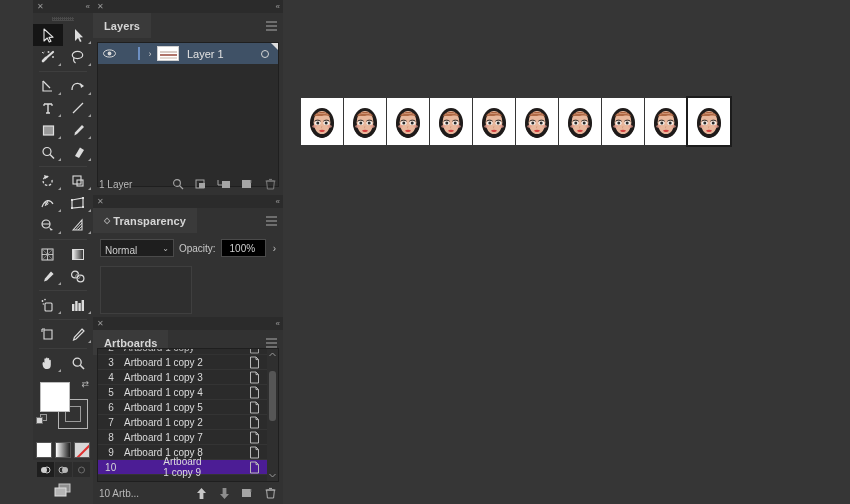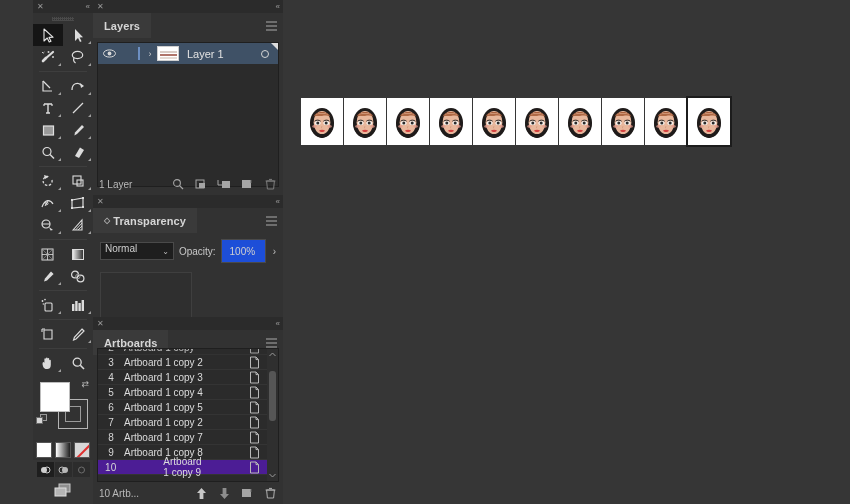--- a/index.html
+++ b/index.html
@@ -129,27 +129,27 @@
   .pf-label { color: #b9b9b9; font-size: 10px; flex: 1; }
   .pf-icons { display: flex; align-items: center; gap: 9px; }
   .pf-ico { width: 14px; height: 14px; display:flex; align-items:center; justify-content:center;}
 
   
   #transparency { position: absolute; left: 93px; top: 195; width: 190px; height: 122px; background: #323232; }
   .tp-body { padding: 6px 7px 0 7px; }
   .tp-row1 { display: flex; align-items: center; gap: 5px; }
   .select-box {
     height: 18px; background: #1e1e1e; border: 1px solid #4a4a4a;
-    color: #cfcfcf; font-size: 10px; display: flex; align-items: flex-start;
+    color: #cfcfcf; font-size: 10px; display: flex; align-items: flex-end;
     padding: 0 4px; position: relative; width: 76px;
   }
   .select-box .chev { position:absolute; right:4px; top:50%; transform:translateY(-50%); font-size:8px; color:#bdbdbd;}
   .tp-op-label { color: #c8c8c8; font-size: 10px; }
   .op-field {
-    height: 24px; width: 46px; background: #1d4ed8; border: 1px solid #4a4a4a;
+    height: 18px; width: 46px; background: #000000; border: 1px solid #4a4a4a;
     color: #cfcfcf; font-size: 10px; display:flex; align-items:center; padding: 0 8px;
   }
   .op-arrow { color:#bdbdbd; font-size:10px; padding-left:2px;}
   .tp-row2 { display: flex; margin-top: 9px; gap: 8px; }
   .mask-box { width: 92px; height: 48px; background: #2f2f2f; border: 1px solid #3f3f3f; }
   .mask-right { flex: 1; }
   .make-mask-btn {
     height: 17px; background: #3a3a3a; border:1px solid #464646; color:#8a8a8a;
     font-size:10px; display:flex; align-items:center; justify-content:center;
   }

